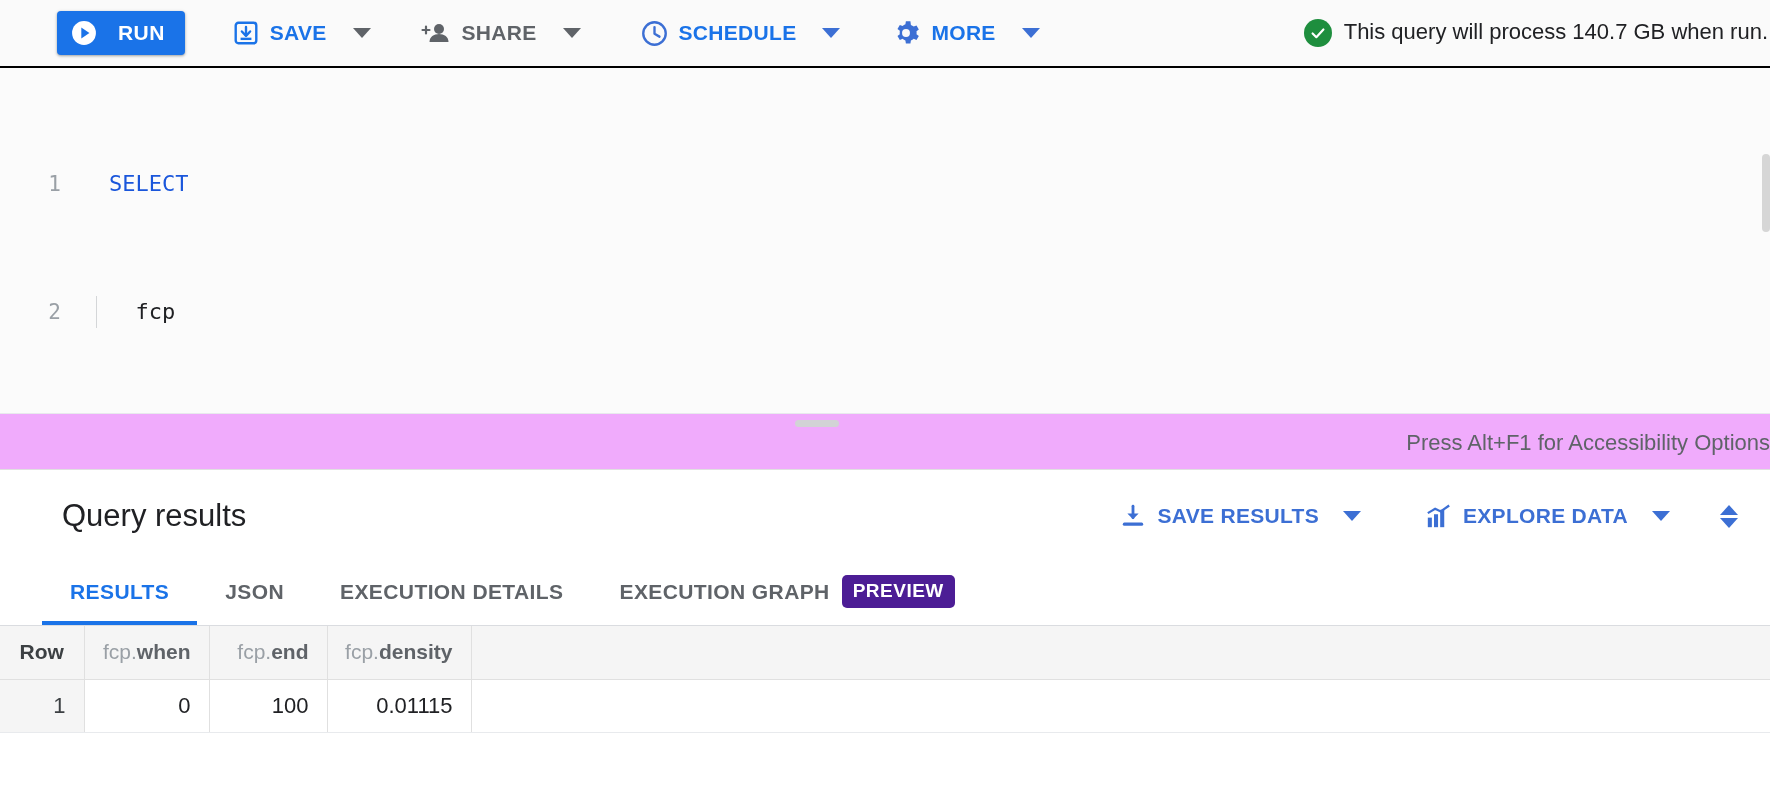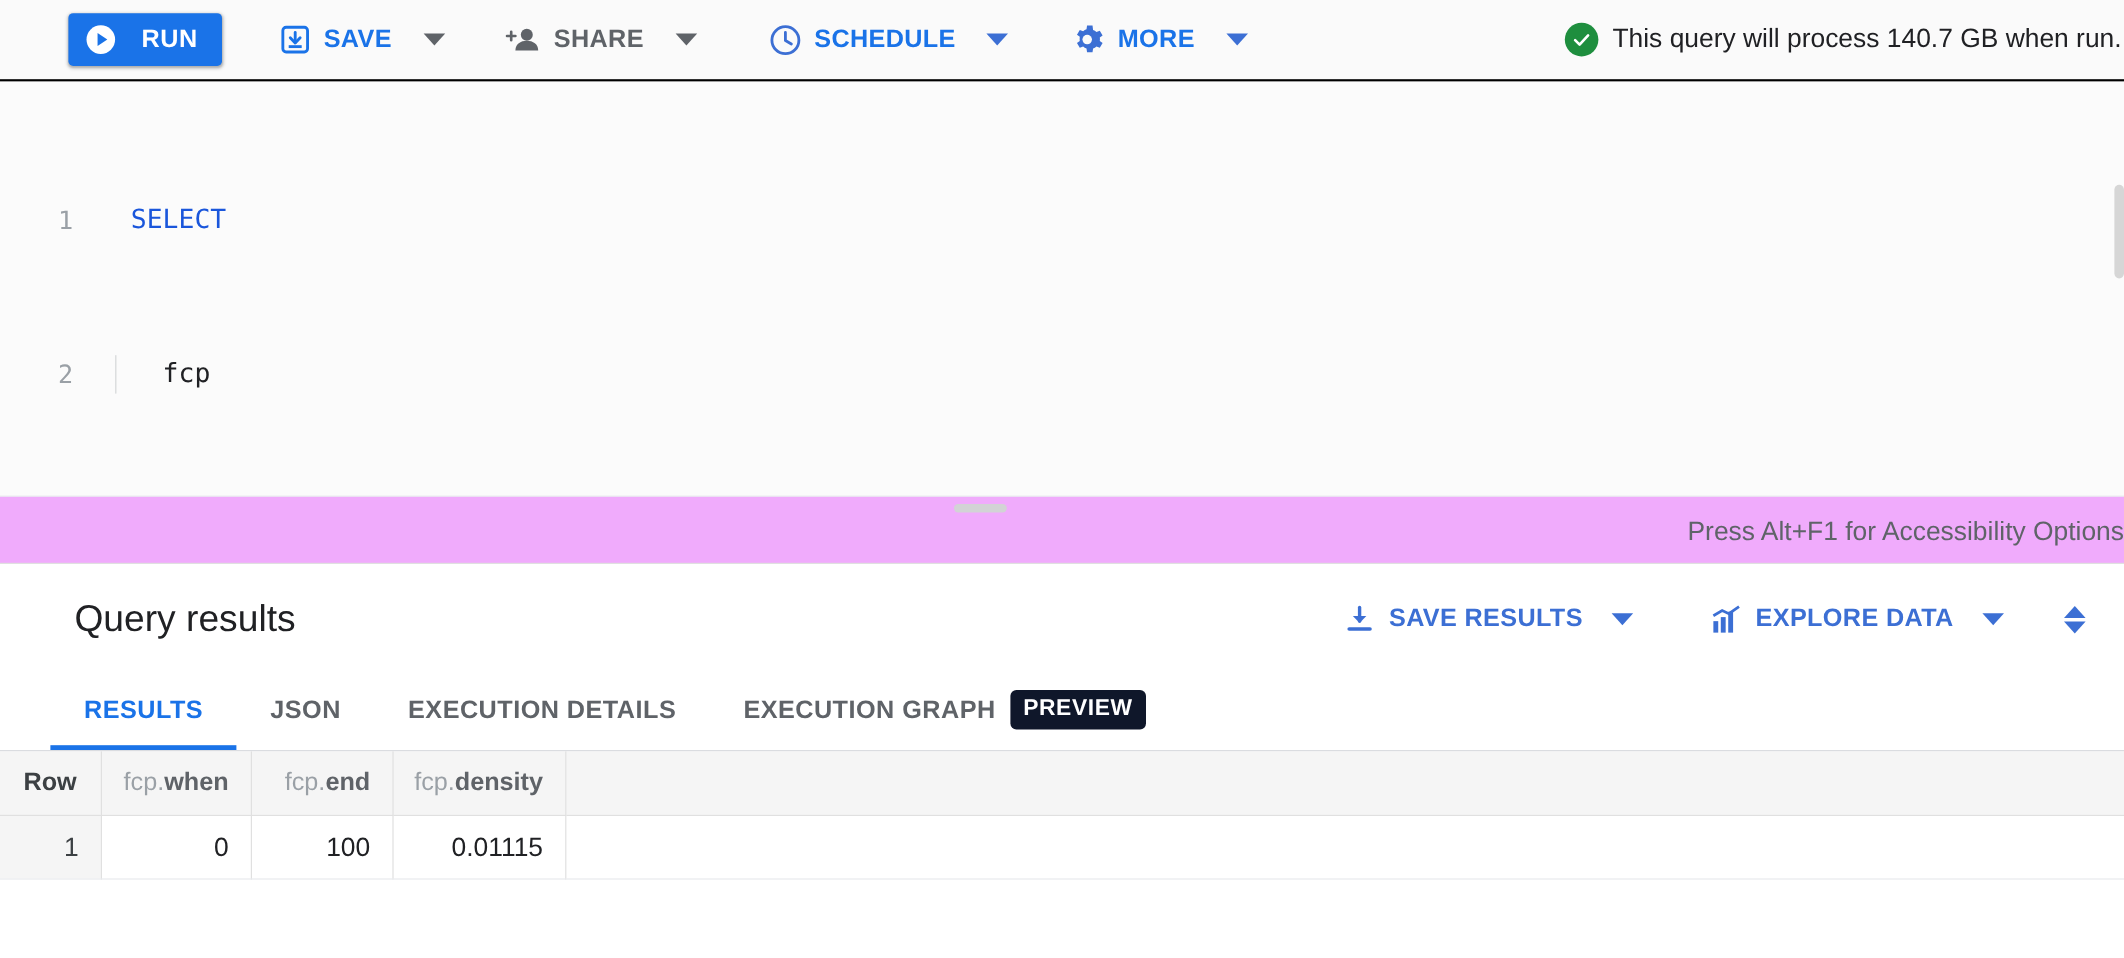--- a/index.html
+++ b/index.html
@@ -179,21 +179,21 @@
     display: flex; align-items: center; gap: 12px;
     padding: 0 28px;
     font-size: 21px; font-weight: 600; letter-spacing: .4px;
     color: #5f6368;
     cursor: pointer;
     border-bottom: 4px solid transparent;
     white-space: nowrap;
   }
   .tab.active { color: #1a73e8; border-bottom-color: #1a73e8; }
   .preview-badge {
-    background: #0f172a; color: #fff;
+    background: #4c1d95; color: #fff;
     font-size: 19px; font-weight: 600; letter-spacing: .5px;
     border-radius: 5px;
     padding: 5px 11px 6px;
   }
 
   
   .rtable { width: 100%; border-collapse: collapse; table-layout: fixed; background:#fff; }
   .rtable th {
     background: #f5f5f5;
     border-right: 1px solid #e0e0e0;

